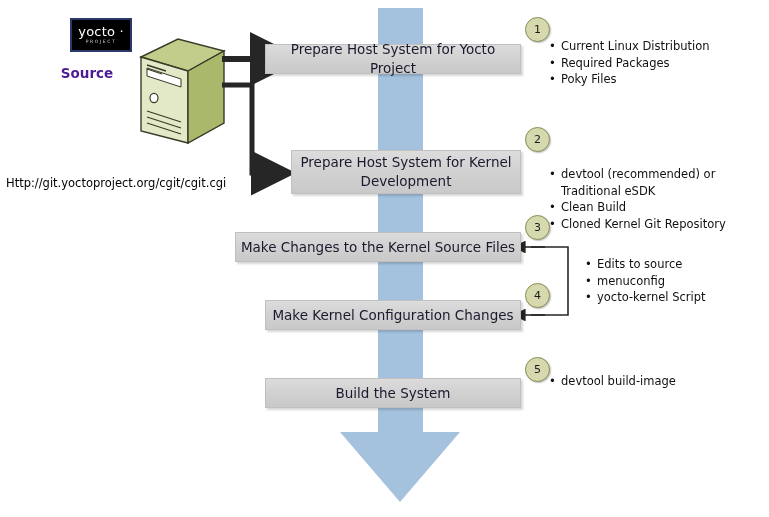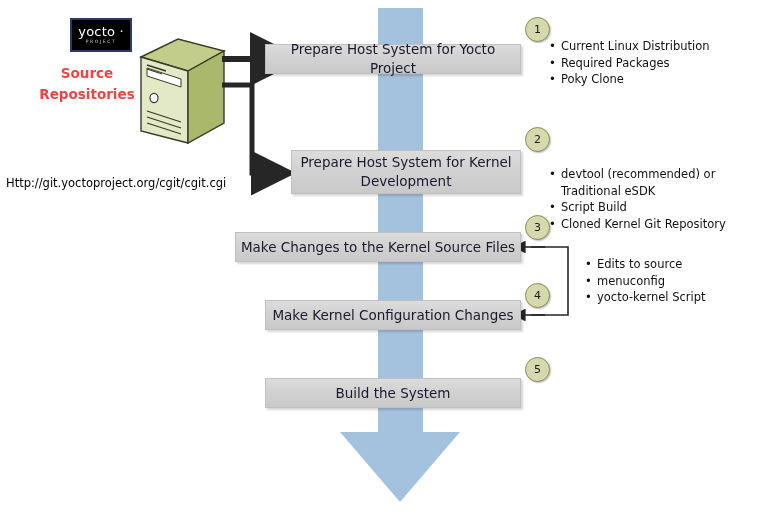--- a/index.html
+++ b/index.html
@@ -70,21 +70,21 @@
 
   
   .src-label {
     position: absolute;
     left: 28px;
     top: 63px;
     width: 118px;
     text-align: center;
     font-size: 13.5px;
     font-weight: bold;
-    color: #ef4444;
+    color: #4c1d95;
     line-height: 21px;
   }
   .src-url {
     position: absolute;
     left: 6px;
     top: 143px;
     font-size: 11.5px;
     color: #000000;
     white-space: nowrap;
     margin-top: 33px;
@@ -188,21 +188,20 @@
   <div class="flow-band"></div>
   <div class="flow-arrowhead"></div>
 
   <div class="yocto-logo">
     <span class="yl-main">yocto ·</span>
     <span class="yl-sub">PROJECT</span>
   </div>
 
   <div class="src-label">
     <div>Source</div>
-    <div>Repositories</div>
   </div>
   <div class="src-url">Http://git.yoctoproject.org/cgit/cgit.cgi</div>
 
   <svg class="server" viewBox="0 0 92 112">
 
     <polygon points="5,22 42,4 88,16 52,36" fill="#c2cd8c" stroke="#3a3a28" stroke-width="1.4"></polygon>
 
     <polygon points="5,22 52,36 52,108 5,96" fill="#e3e8c6" stroke="#3a3a28" stroke-width="1.4"></polygon>
 
     <polygon points="52,36 88,16 88,88 52,108" fill="#a9b86b" stroke="#3a3a28" stroke-width="1.4"></polygon>
@@ -245,32 +244,33 @@
 
   <div class="step-circle" id="step-1">1</div>
   <div class="step-circle" id="step-2">2</div>
   <div class="step-circle" id="step-3">3</div>
   <div class="step-circle" id="step-4">4</div>
   <div class="step-circle" id="step-5">5</div>
 
   <ul class="bullets" id="bullets-1">
     <li>Current Linux Distribution</li>
     <li>Required Packages</li>
-    <li>Poky Clone</li>
+    <li>Poky Files</li>
   </ul>
 
   <ul class="bullets" id="bullets-2">
     <li>devtool (recommended) or
 Traditional eSDK</li>
-    <li>Script Build</li>
+    <li>Clean Build</li>
     <li>Cloned Kernel Git Repository</li>
   </ul>
 
   <ul class="bullets" id="bullets-34">
     <li>Edits to source</li>
     <li>menuconfig</li>
     <li>yocto-kernel Script</li>
   </ul>
 
   <ul class="bullets" id="bullets-5">
+    <li><span>devtool build-image</span></li>
   </ul>
 
 </div>
 
 </body></html>

